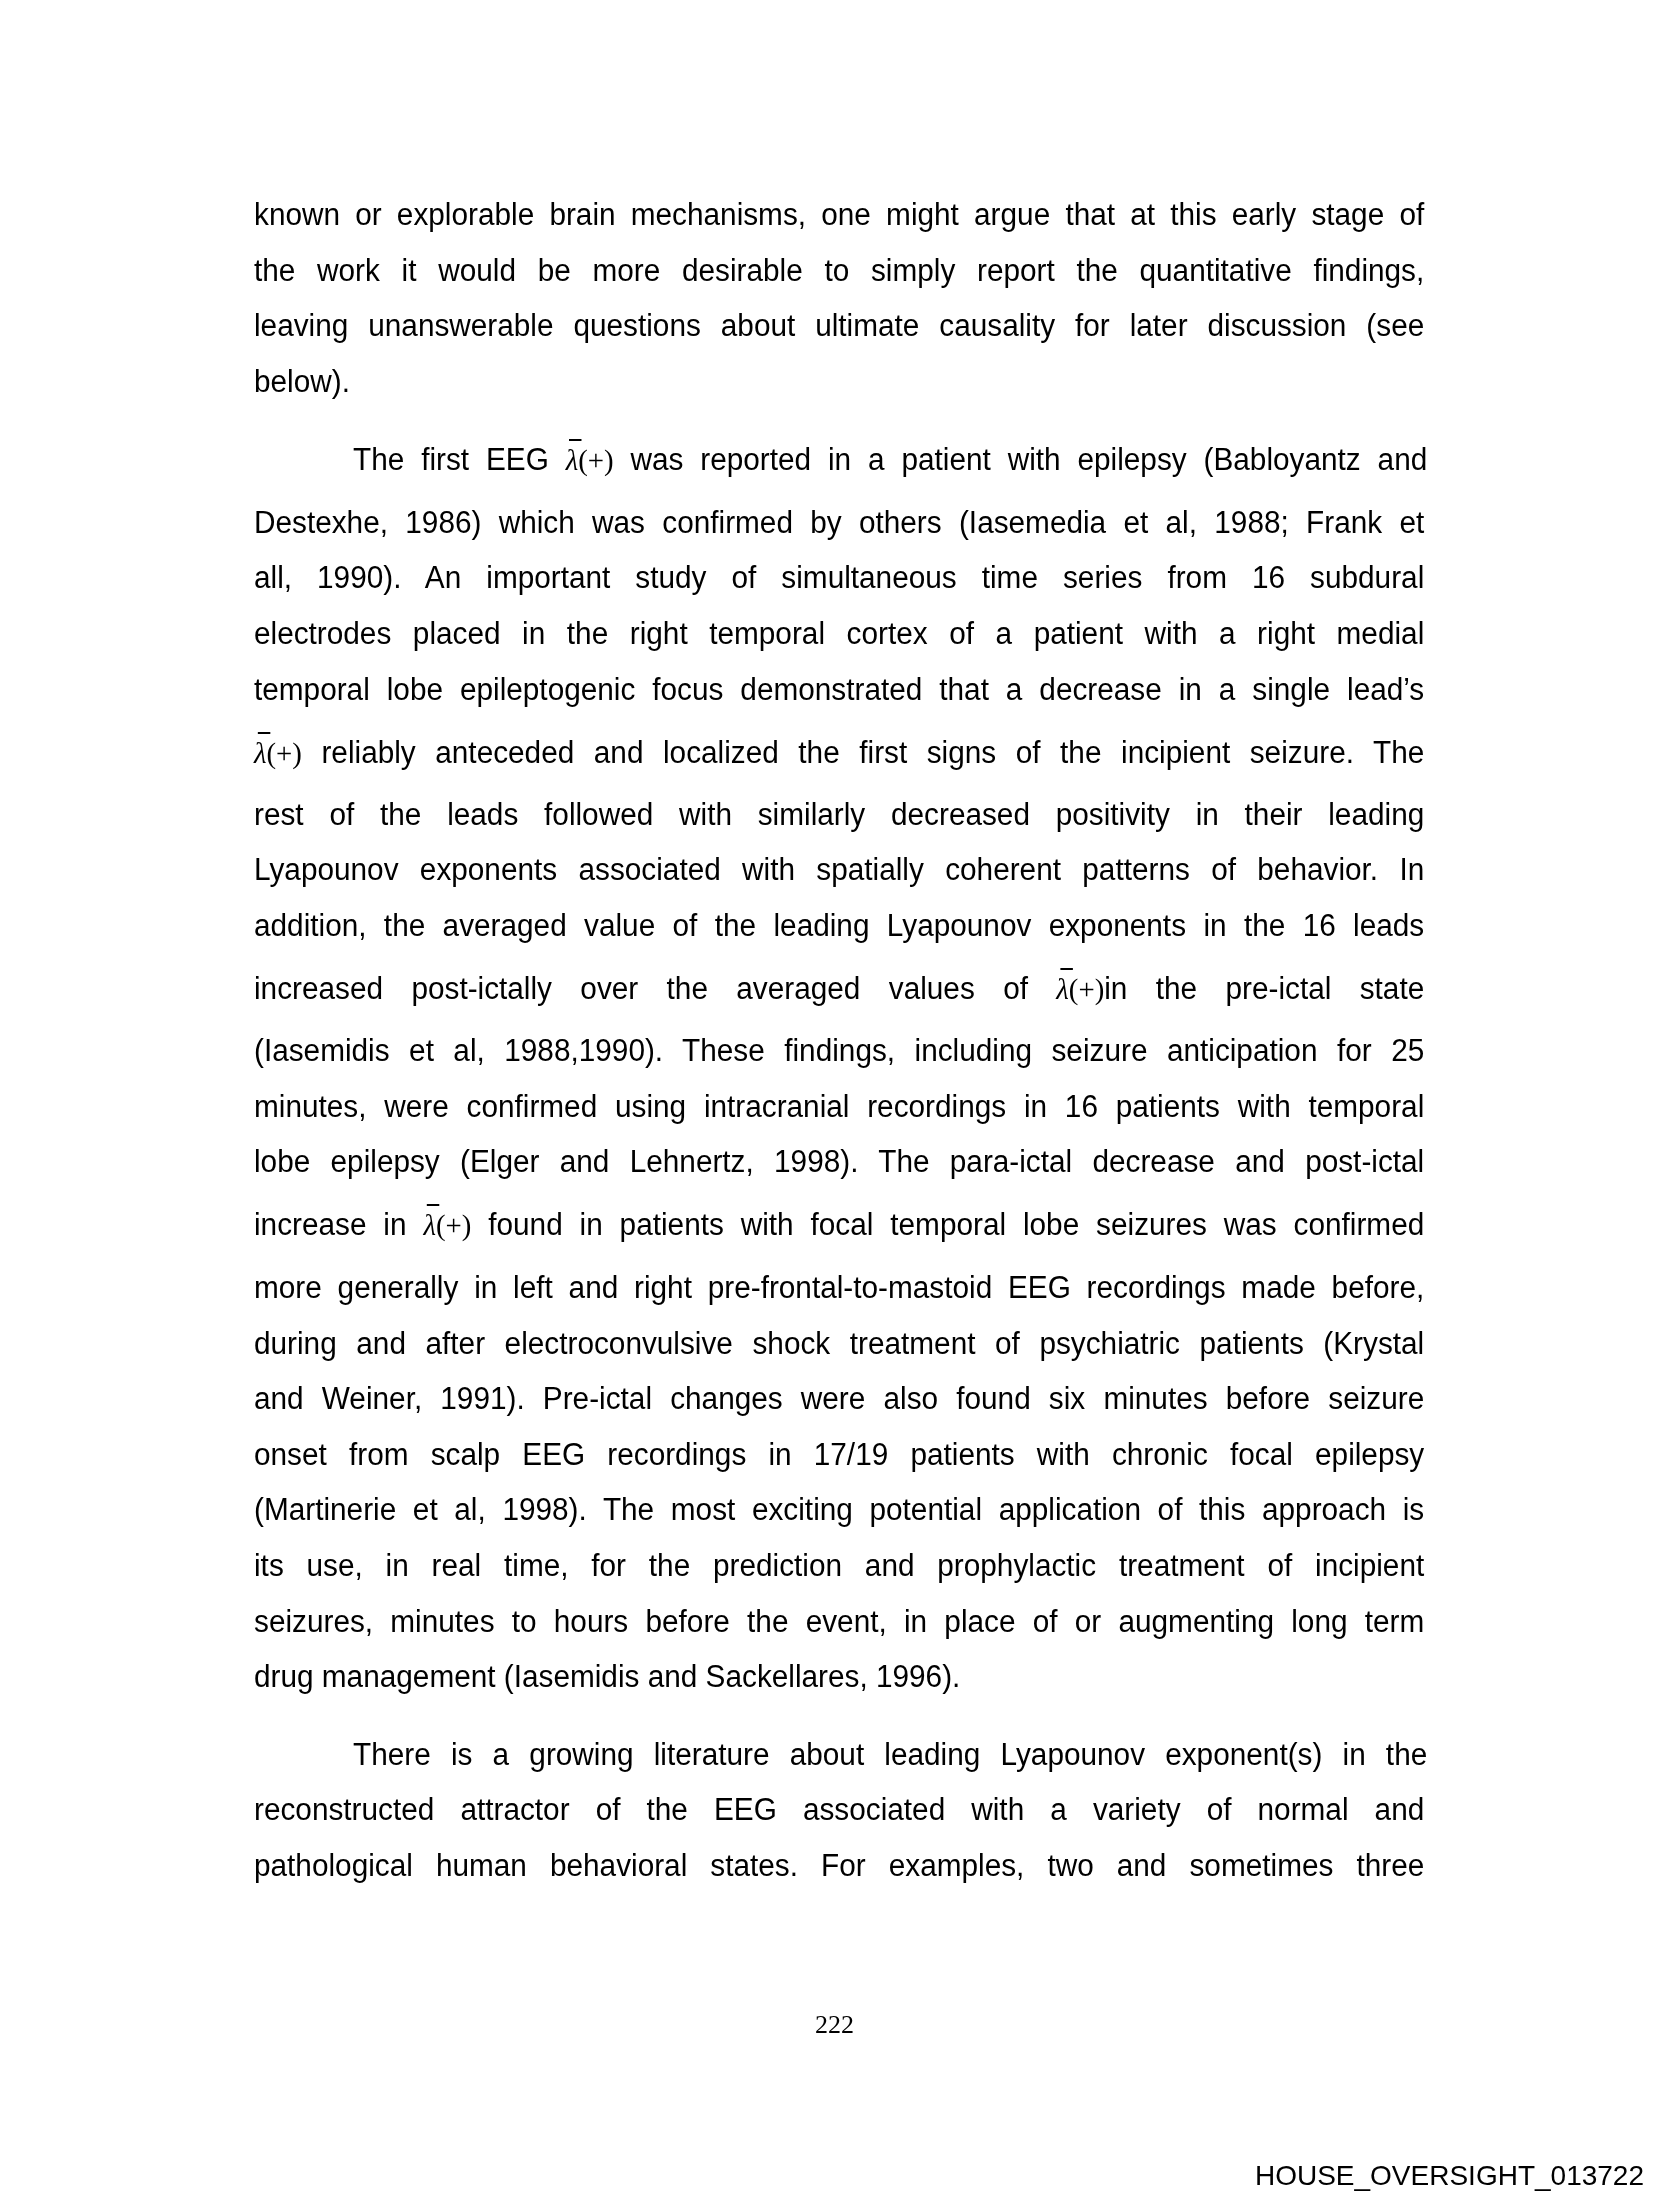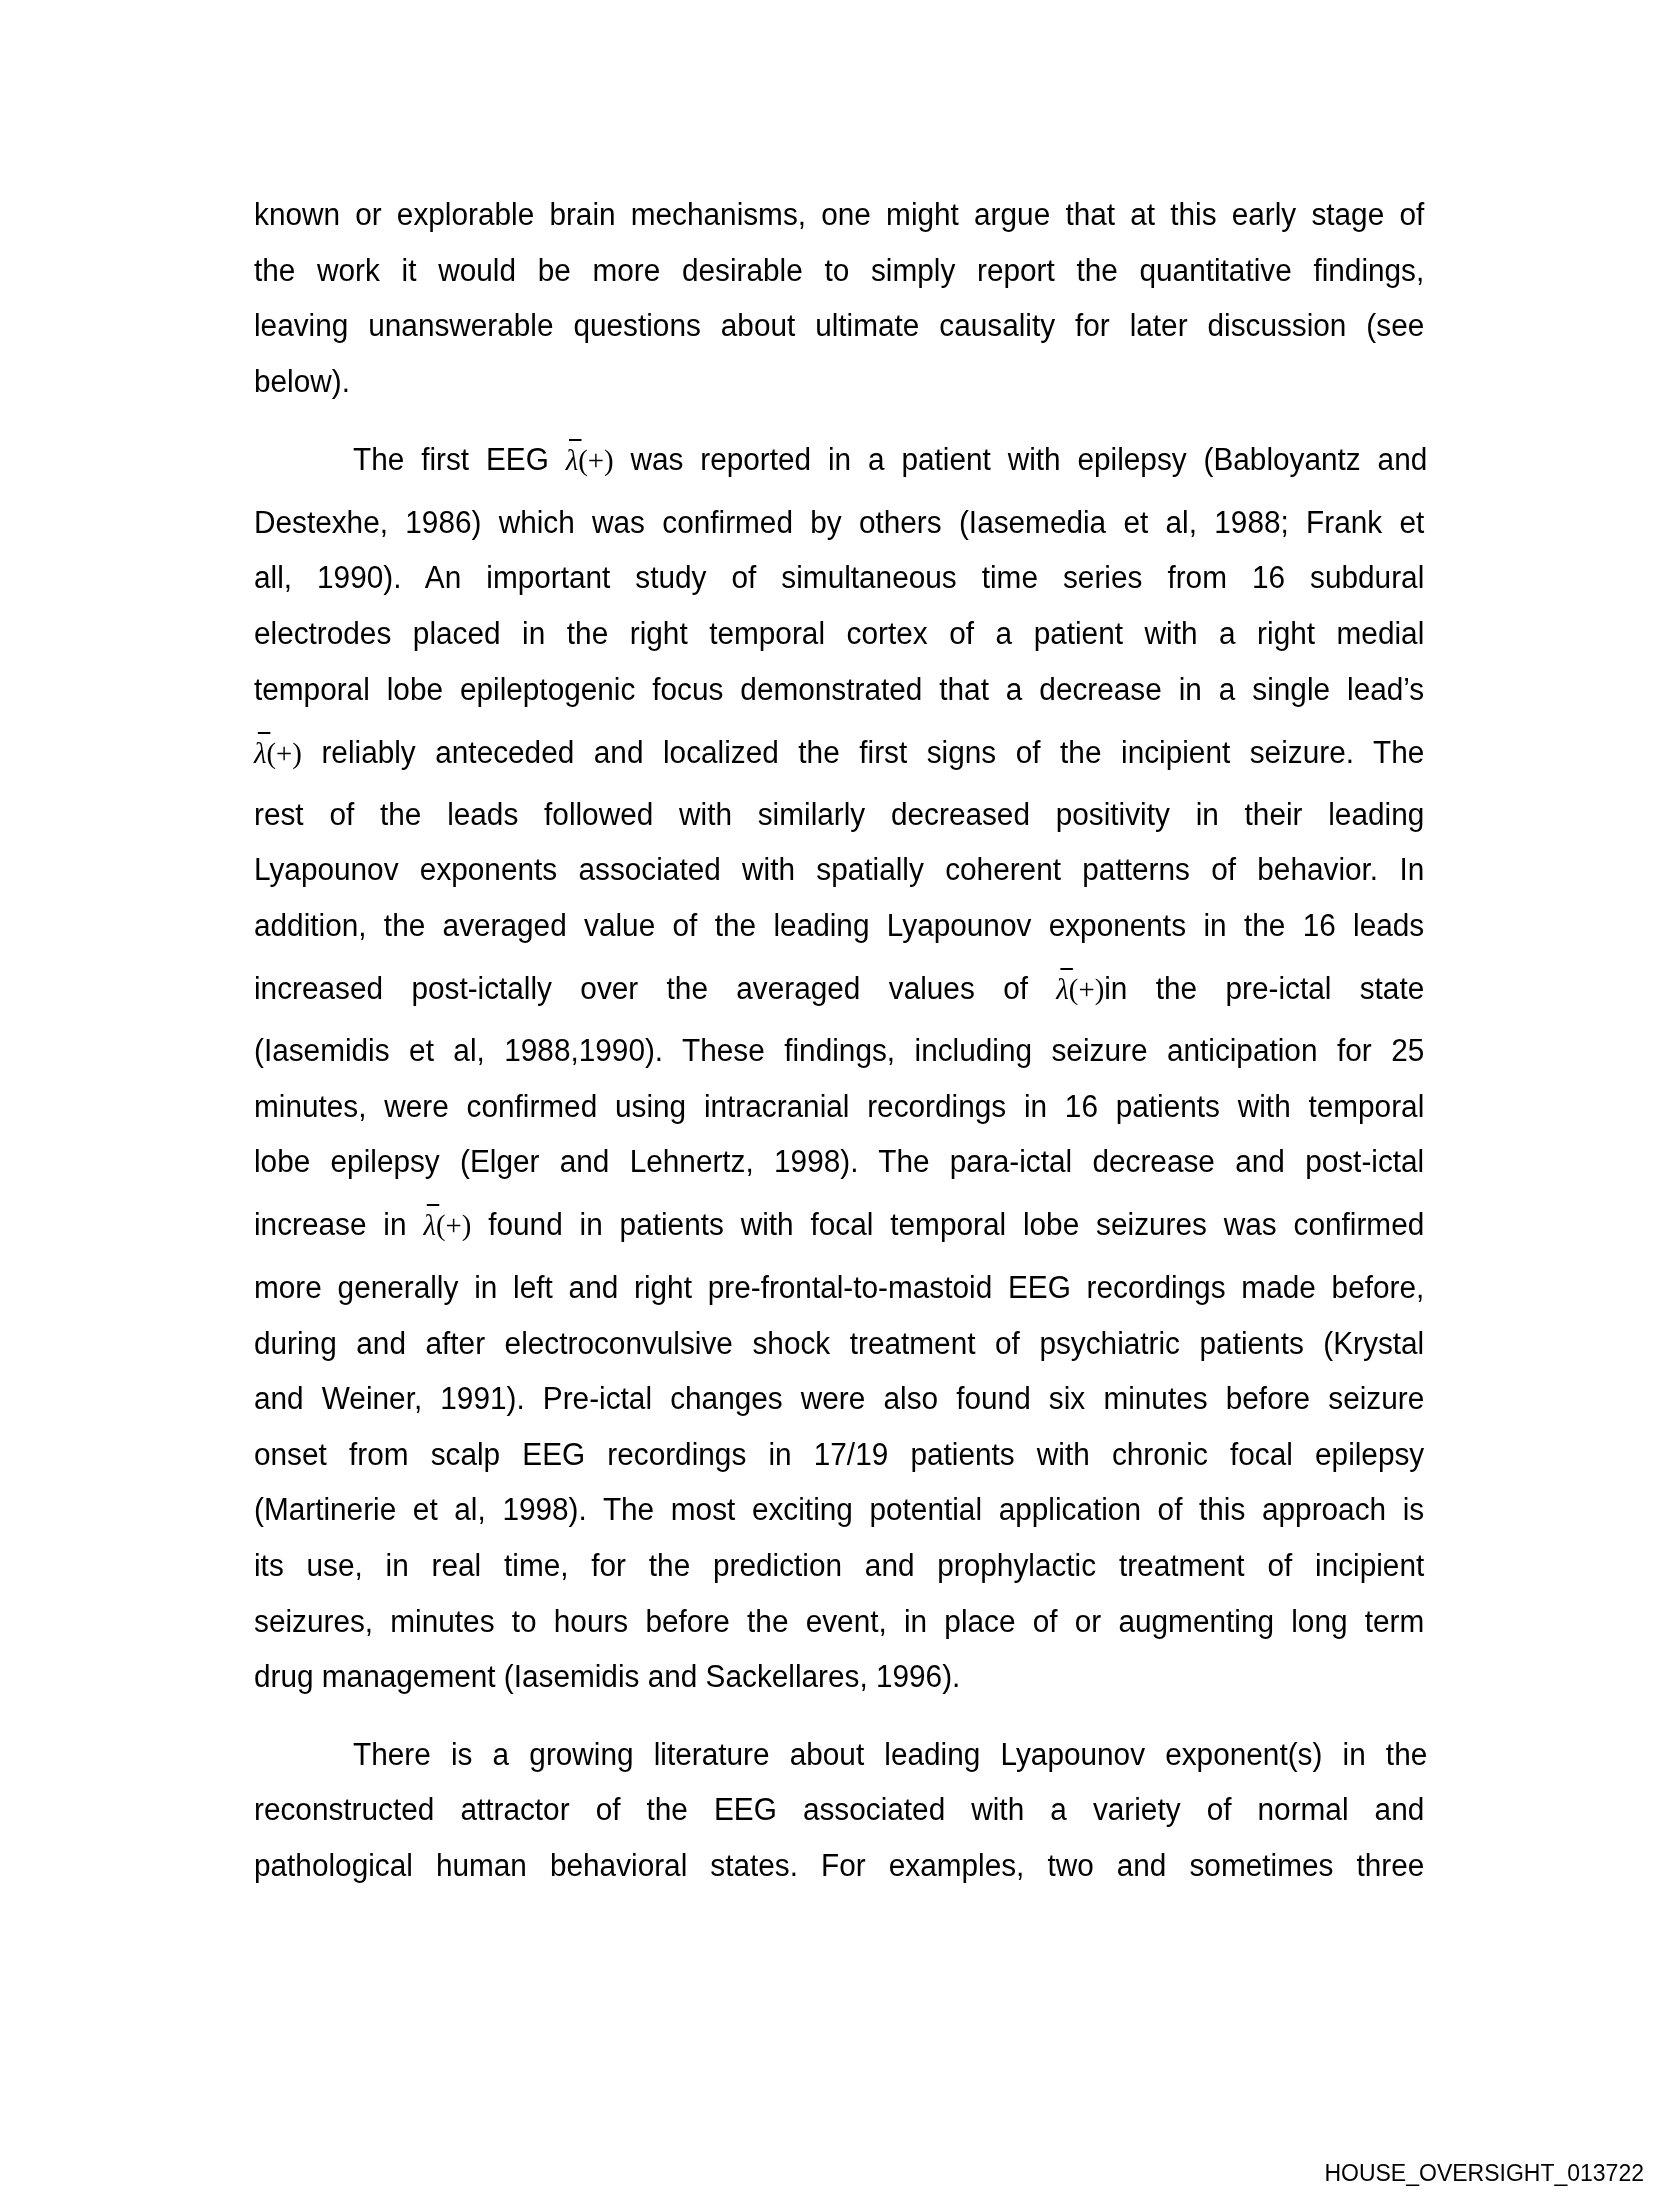--- a/index.html
+++ b/index.html
@@ -70,21 +70,21 @@
       top: 2010px;
       text-align: center;
       font-family: "Liberation Serif", serif;
       font-size: 26px;
     }
     .bates {
       position: absolute;
       right: 25px;
       top: 2160px;
       font-family: "Liberation Sans", sans-serif;
-      font-size: 23px;
+      font-size: 28px;
       letter-spacing: 0px;
       margin-left: 8px;
     }
   </style>
 </head>
 <body>
 
 <div class="page">
 
   <div class="line" style="top:195px">known or explorable brain mechanisms, one might argue that at this early stage of</div>
@@ -120,15 +120,16 @@
   <div class="line" style="top:1435px">onset from scalp EEG recordings in 17/19 patients with chronic focal epilepsy</div>
   <div class="line" style="top:1490px">(Martinerie et al, 1998).  The most exciting potential application of this approach is</div>
   <div class="line" style="top:1546px">its use, in real time, for the prediction and prophylactic treatment of incipient</div>
   <div class="line" style="top:1602px">seizures, minutes to hours before the event, in place of or augmenting long term</div>
   <div class="line last" style="top:1657px">drug management (Iasemidis and Sackellares, 1996).</div>
 
   <div class="line indent" style="top:1735px">There is a growing literature about leading Lyapounov exponent(s) in the</div>
   <div class="line" style="top:1790px">reconstructed attractor of the EEG associated with a variety of normal and</div>
   <div class="line" style="top:1846px">pathological human behavioral states. For examples, two and sometimes three</div>
 
+  <div class="page-number">222</div>
   <div class="bates">HOUSE_OVERSIGHT_013722</div>
 </div>
 
 
 </body></html>

